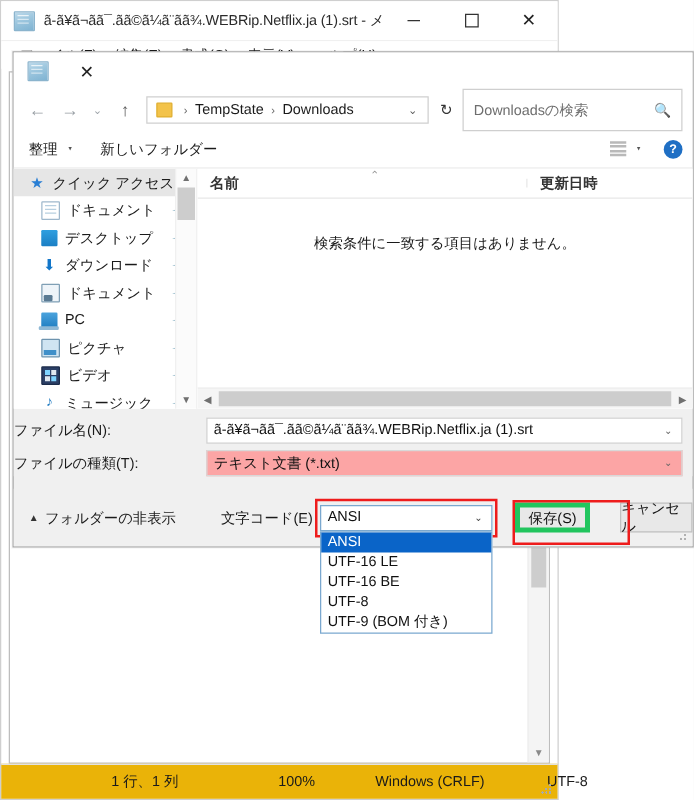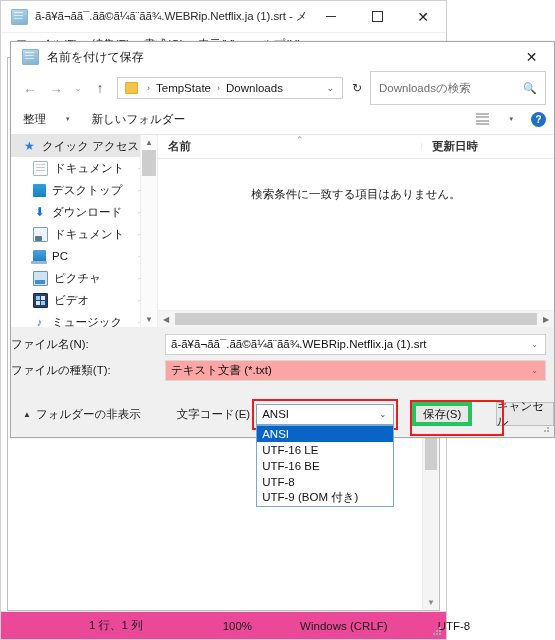--- a/index.html
+++ b/index.html
@@ -59,21 +59,21 @@
     border-left:1px solid #ededed;
   }
   #np-vscroll .arrow{
     position:absolute;left:0;right:0;height:16px;display:flex;align-items:center;justify-content:center;
     color:#8a8a8a;font-size:8px;
   }
   #np-vscroll .arrow.up{top:0;} #np-vscroll .arrow.dn{bottom:0;}
   #np-vscroll .thumb{position:absolute;left:2px;right:2px;top:62%;height:70px;background:#cdcdcd;}
   #np-statusbar{
     position:absolute;left:0;right:0;bottom:0;height:27px;
-    background:#ec4899;border-top:1px solid #e2e2e2;
+    background:#eab308;border-top:1px solid #e2e2e2;
     display:flex;align-items:center;font-size:11.5px;color:#1a1a1a;
   }
   .sb-cell{padding:0 10px;white-space:nowrap;}
   #sb-pos{margin-left:78px;}
   #sb-zoom{margin-left:60px;}
   #sb-eol{margin-left:28px;}
   #sb-enc{margin-left:30px;}
   #sb-grip{
     position:absolute;right:4px;bottom:3px;width:10px;height:10px;
     background:
@@ -134,21 +134,21 @@
     width:176px;height:34px;border:1px solid #cfcfcf;background:#fff;box-sizing:border-box;
     display:flex;align-items:center;flex:0 0 auto;margin-left:2px;
   }
   #search-ph{font-size:11.5px;color:#6e6e6e;padding-left:8px;flex:1 1 auto;white-space:nowrap;}
   #search-icon{padding-right:8px;color:#3a3a3a;font-size:11px;}
   
   #dlg-toolbar{
     height:30px;display:flex;align-items:center;background:#ffffff;
     border-bottom:1px solid #e6e6e6;padding:0 8px 0 12px;
   }
-  .tbitem{font-size:11.5px;color:#1a1a1a;display:flex;align-items:center;gap:20px;white-space:nowrap;}
+  .tbitem{font-size:11.5px;color:#1a1a1a;display:flex;align-items:center;gap:8px;white-space:nowrap;font-family:Liberation Mono, monospace;}
   .tbcaret{font-size:7px;color:#555;}
   #tb-spacer{flex:1 1 auto;}
   #view-icon{
     width:13px;height:12px;display:flex;flex-direction:column;justify-content:space-between;
   }
   #view-icon i{display:block;height:2px;background:#b9b9b9;}
   #help-icon{
     width:15px;height:15px;border-radius:50%;background:#1f6fc4;color:#fff;
     display:flex;align-items:center;justify-content:center;font-size:10px;font-weight:bold;
     margin-left:18px;
@@ -320,21 +320,20 @@
     <div class="sb-cell" id="sb-eol">Windows (CRLF)</div>
     <div class="sb-cell" id="sb-enc">UTF-8</div>
     <div id="sb-grip"></div>
   </div>
 </div>
 
 <div id="dlg">
 
   <div id="dlg-titlebar">
     <div id="dlg-icon"></div>
-    <div id="dlg-title">名前を付けて保存</div>
     <div id="dlg-close">✕</div>
   </div>
 
   <div id="dlg-navrow">
     <div class="navbtn">←</div>
     <div class="navbtn">→</div>
     <div class="navbtn sm">⌄</div>
     <div class="navbtn en">↑</div>
 
     <div id="addrbar">

